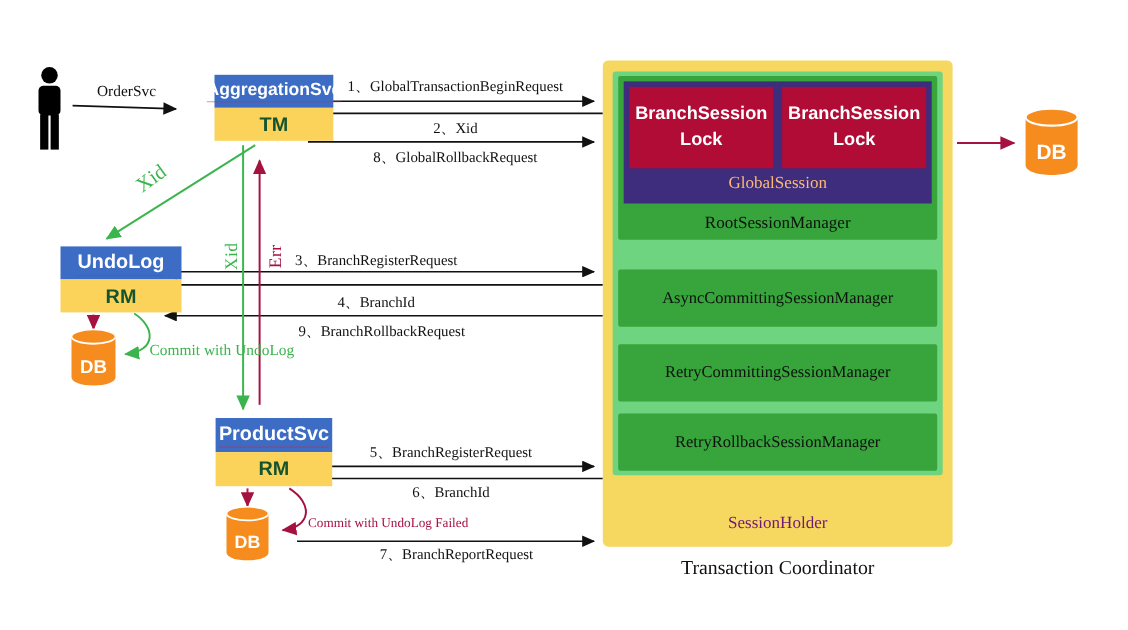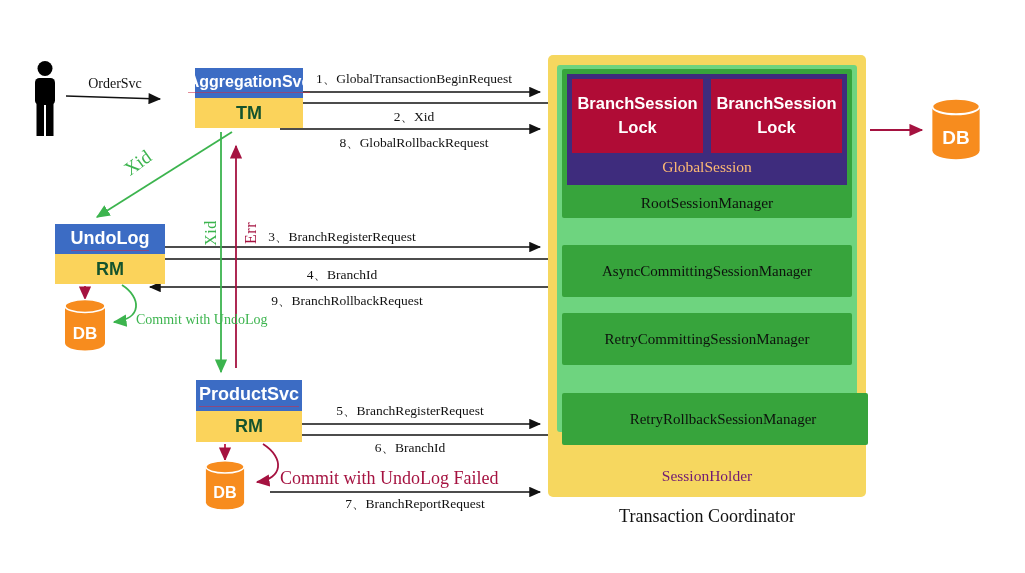--- a/index.html
+++ b/index.html
@@ -32,21 +32,21 @@
   .tc-purple{position:absolute;left:5px;top:5px;width:280px;height:111px;background:#3E2C7D;}
   .tc-lock{position:absolute;top:5px;width:131px;height:74px;background:#B00C36;color:#fff;
            display:flex;align-items:center;justify-content:center;text-align:center;
            font-family:"Liberation Sans",sans-serif;font-weight:bold;font-size:16.5px;line-height:1.45;}
   .tc-lock.l1{left:5px;}
   .tc-lock.l2{left:144px;}
   .gs-label{position:absolute;left:0;top:84px;width:100%;text-align:center;color:#fdba74;font-size:15.5px;}
   .root-label{position:absolute;left:0;bottom:6px;width:100%;text-align:center;color:#0d120d;font-size:15.5px;}
   .mgr{left:5px;width:290px;height:52px;display:flex;align-items:center;justify-content:center;
        color:#0d120d;font-size:15px;}
-  .mgr.m1{top:180px;} .mgr.m2{top:248px;} .mgr.m3{top:328px;padding-left:16px;}
+  .mgr.m1{top:180px;} .mgr.m2{top:248px;} .mgr.m3{top:311px;}
   .sh-label{position:absolute;left:0;top:402px;width:100%;text-align:center;color:#701a75;font-size:15.5px;}
   .tc-title{position:absolute;left:557px;top:506px;width:300px;text-align:center;z-index:3;
             color:#111;font-size:18px;}
 
   
   .db{position:absolute;z-index:2;}
   .db svg{display:block;}
 
   .actor{position:absolute;left:30px;top:60px;z-index:2;}
 </style>
@@ -183,15 +183,15 @@
 
   <div class="lbl" style="left:280px;top:402px;width:260px;">5、BranchRegisterRequest</div>
   <div class="lbl" style="left:280px;top:439px;width:260px;">6、BranchId</div>
   <div class="lbl" style="left:280px;top:495px;width:270px;">7、BranchReportRequest</div>
 
   <div class="lbl green diag" style="left:110px;top:152px;width:56px;">Xid</div>
   <div class="lbl green rot" style="left:191px;top:224px;width:40px;">Xid</div>
   <div class="lbl crimson rot" style="left:231px;top:224px;width:40px;">Err</div>
 
   <div class="lbl green" style="left:136px;top:312px;font-size:14px;text-align:left;">Commit with UndoLog</div>
-  <div class="lbl crimson" style="left:280px;top:468px;font-size:18px;text-align:left;">Commit with UndoLog Failed</div>
+  <div class="lbl crimson" style="left:280px;top:468px;font-size:12px;text-align:left;">Commit with UndoLog Failed</div>
 
 </div>
 
 </body></html>

